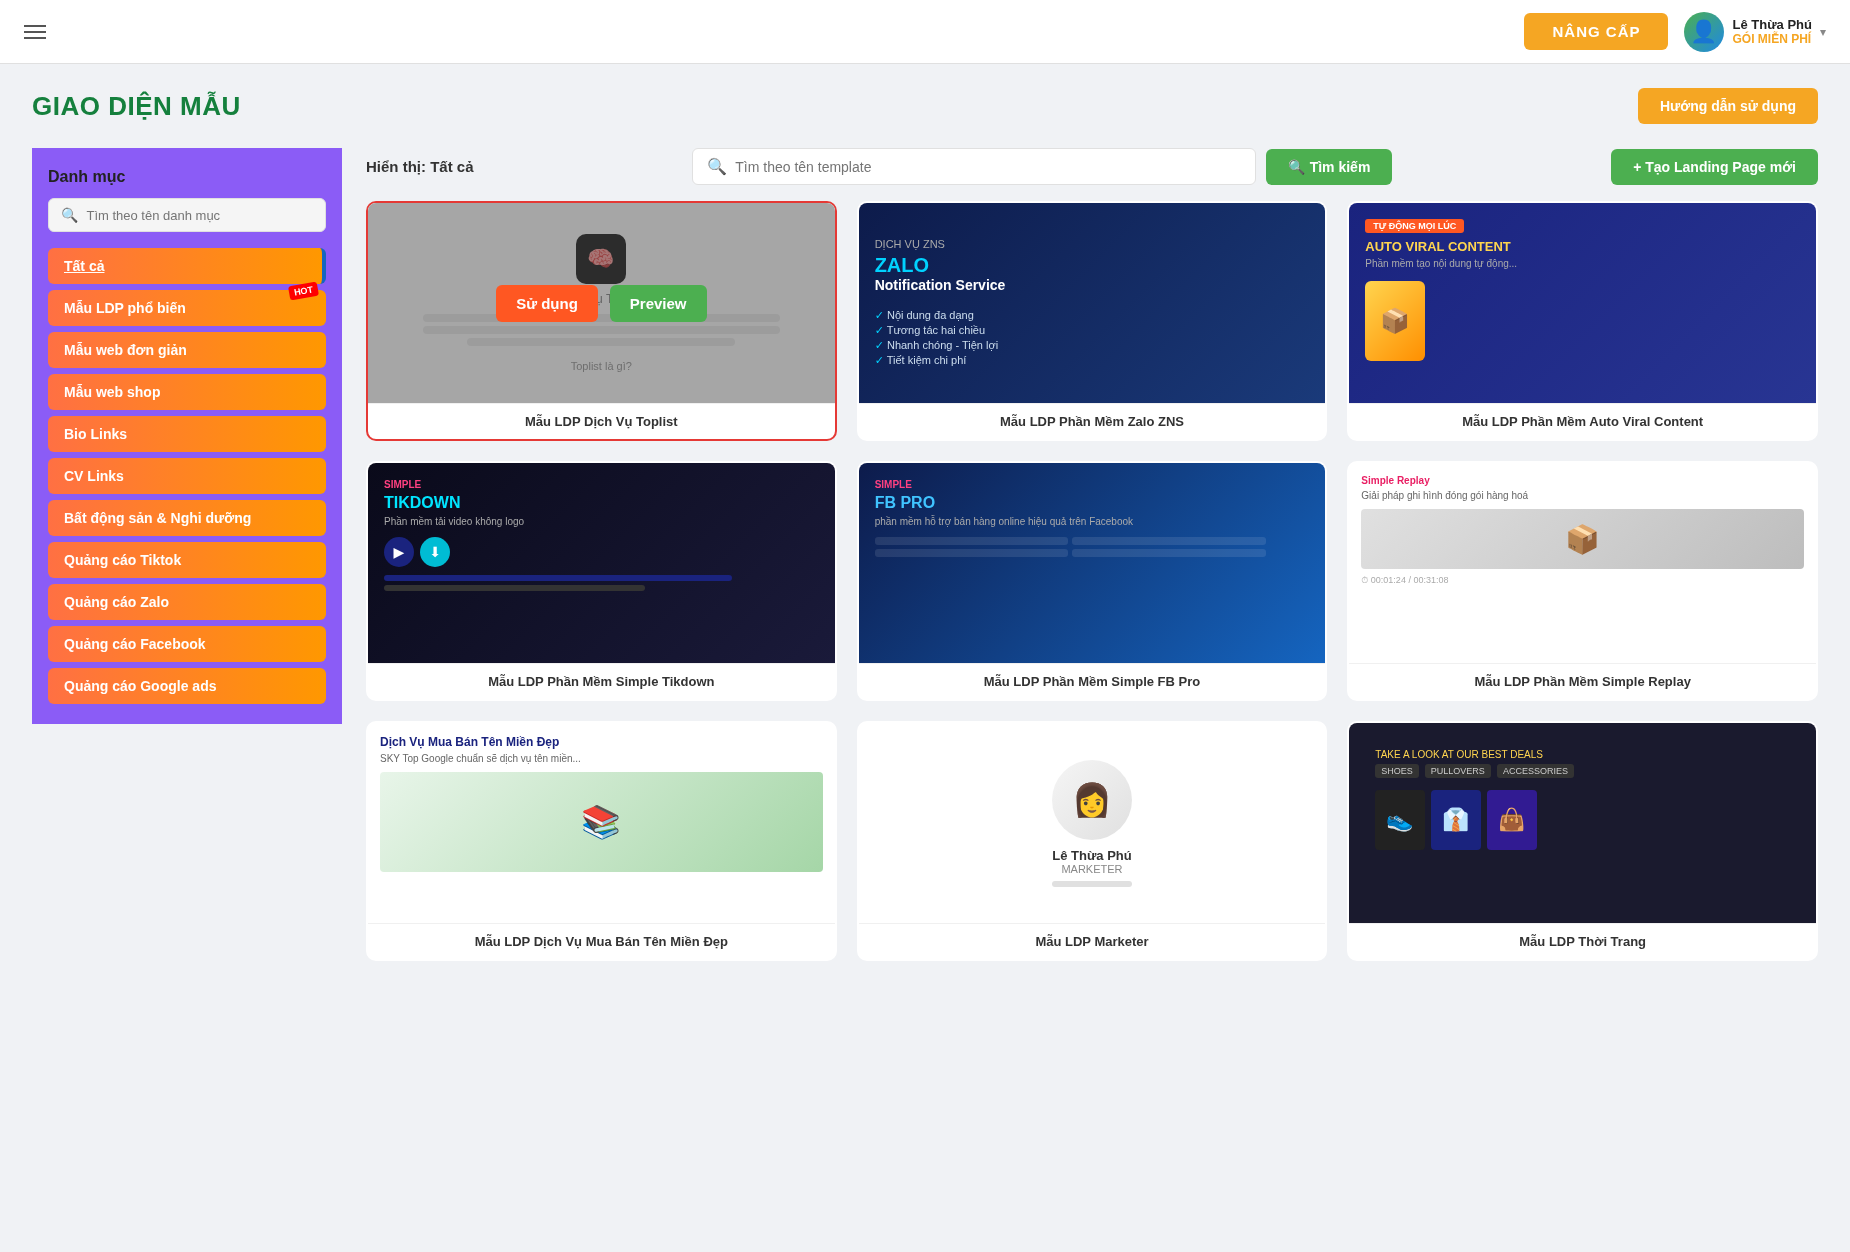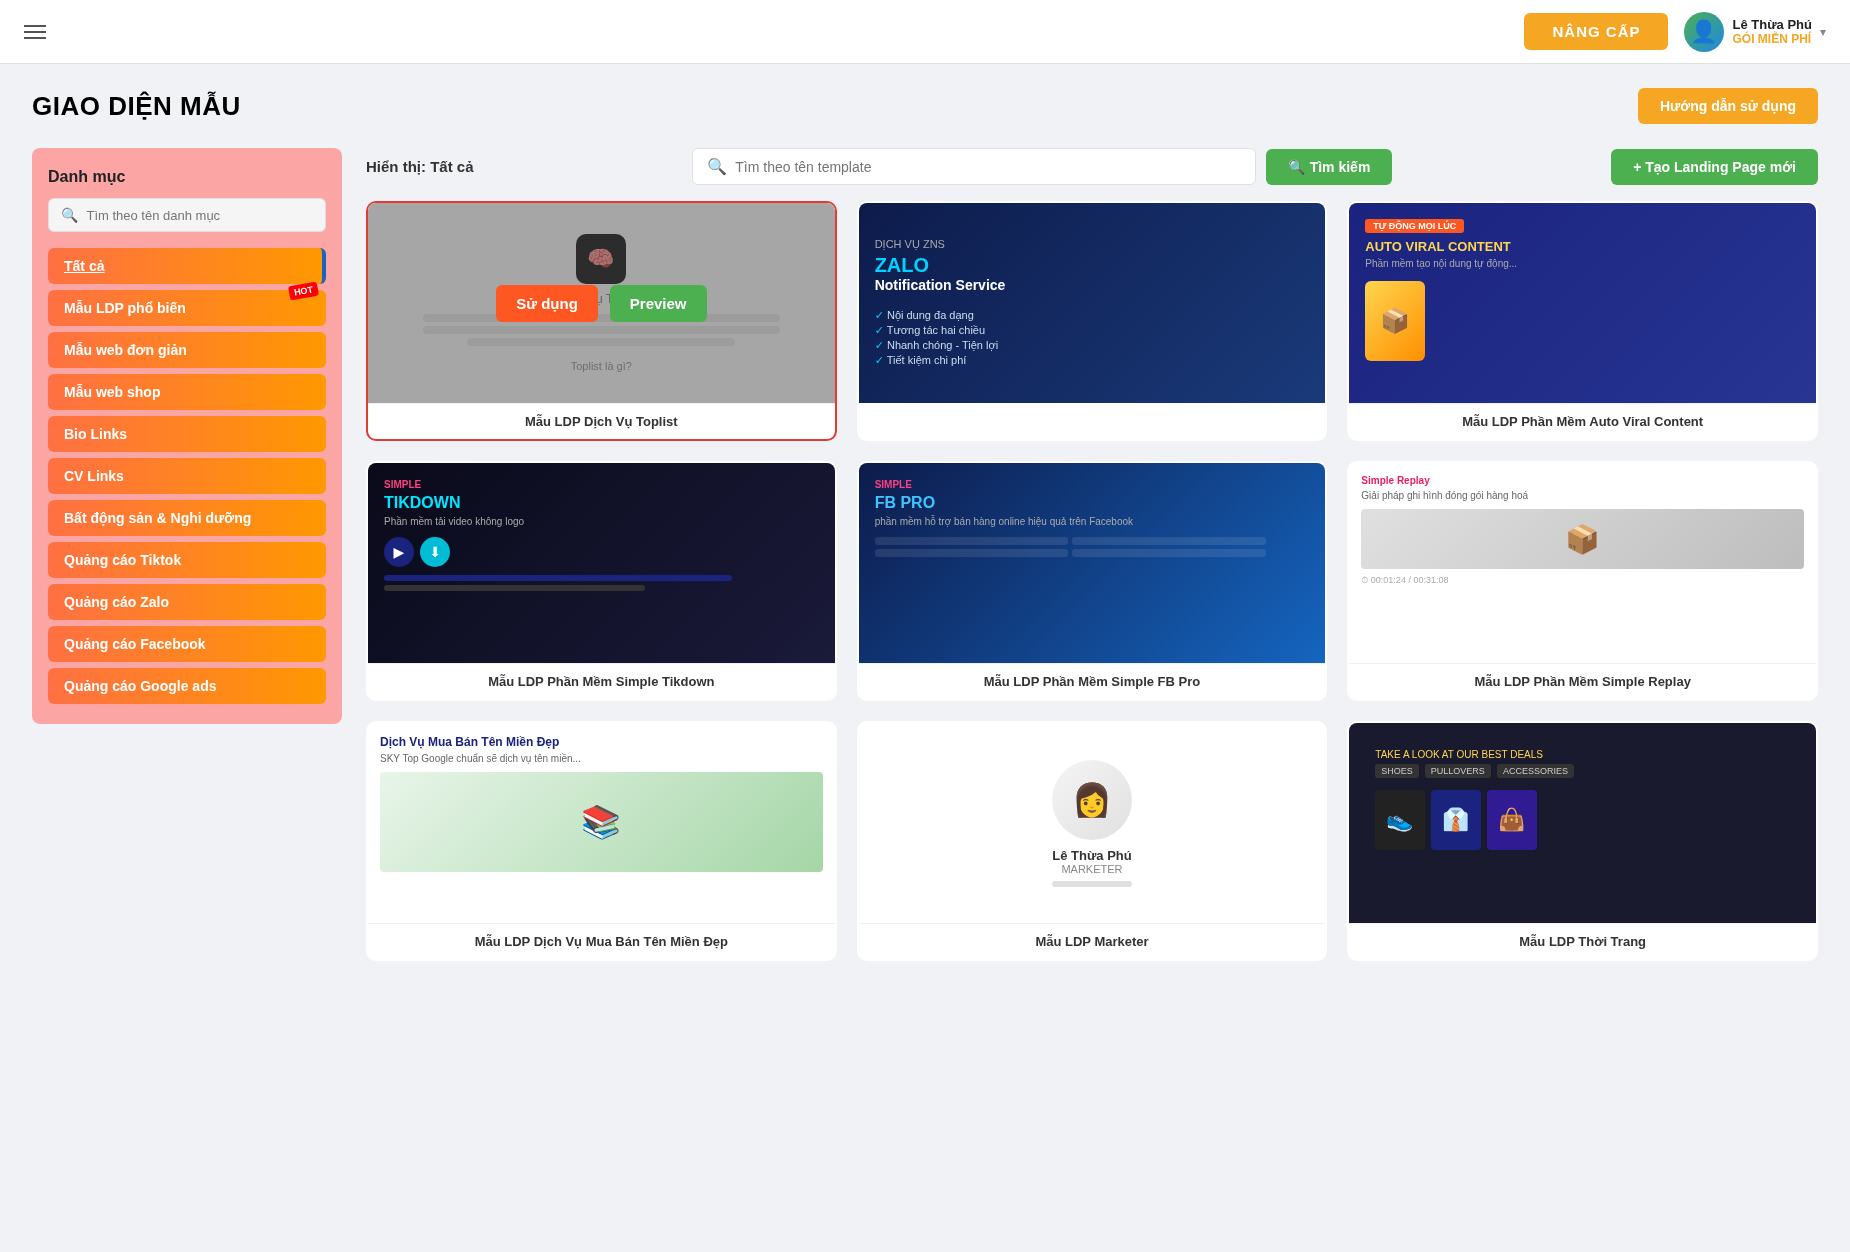--- a/index.html
+++ b/index.html
@@ -47,41 +47,41 @@
     .chevron-down { color: #888; font-size: 12px; }
 
     
     .page-wrapper { padding: 24px 32px; }
     .page-header {
       display: flex;
       align-items: center;
       justify-content: space-between;
       margin-bottom: 24px;
     }
-    .page-title { font-size: 26px; font-weight: 800; color: #000000; letter-spacing: 0.5px; }
+    .page-title { font-size: 26px; font-weight: 800; color: #15803d; letter-spacing: 0.5px; }
     .guide-btn {
       background: #f5a623;
       color: #fff;
       font-weight: 700;
       font-size: 14px;
       border: none;
       border-radius: 6px;
       padding: 10px 22px;
       cursor: pointer;
     }
 
     
     .content-area { display: flex; gap: 24px; }
 
     
     .sidebar {
       width: 310px;
       flex-shrink: 0;
-      background: #fca5a5;
-      border-radius: 8px;
+      background: #8b5cf6;
+      border-radius: 0;
       padding: 20px 16px;
       height: fit-content;
     }
     .sidebar-title { font-size: 16px; font-weight: 700; color: #222; margin-bottom: 12px; }
     .sidebar-search {
       display: flex;
       align-items: center;
       background: #f5f5f5;
       border: 1px solid #e0e0e0;
       border-radius: 6px;
@@ -471,20 +471,21 @@
                 <li>Tương tác hai chiều</li>
                 <li>Nhanh chóng - Tiện lợi</li>
                 <li>Tiết kiệm chi phí</li>
               </ul>
             </div>
             <div class="overlay">
               <button class="btn-use">Sử dụng</button>
               <button class="btn-preview">Preview</button>
             </div>
           </div>
+          <div class="template-card-name">Mẫu LDP Phần Mềm Zalo ZNS</div>
         </div>
 
         <div class="template-card">
           <div class="template-card-img">
             <div class="thumb-autoviral">
               <div class="av-badge">TỰ ĐỘNG MỌI LÚC</div>
               <div class="av-title">AUTO VIRAL CONTENT</div>
               <div class="av-subtitle">Phần mềm tạo nội dung tự động...</div>
               <div style="margin-top:12px; width:60px; height:80px; background:linear-gradient(135deg,#ffd54f,#ff8f00); border-radius:6px; display:flex; align-items:center; justify-content:center; font-size:24px; color:#fff;">📦</div>
             </div>

